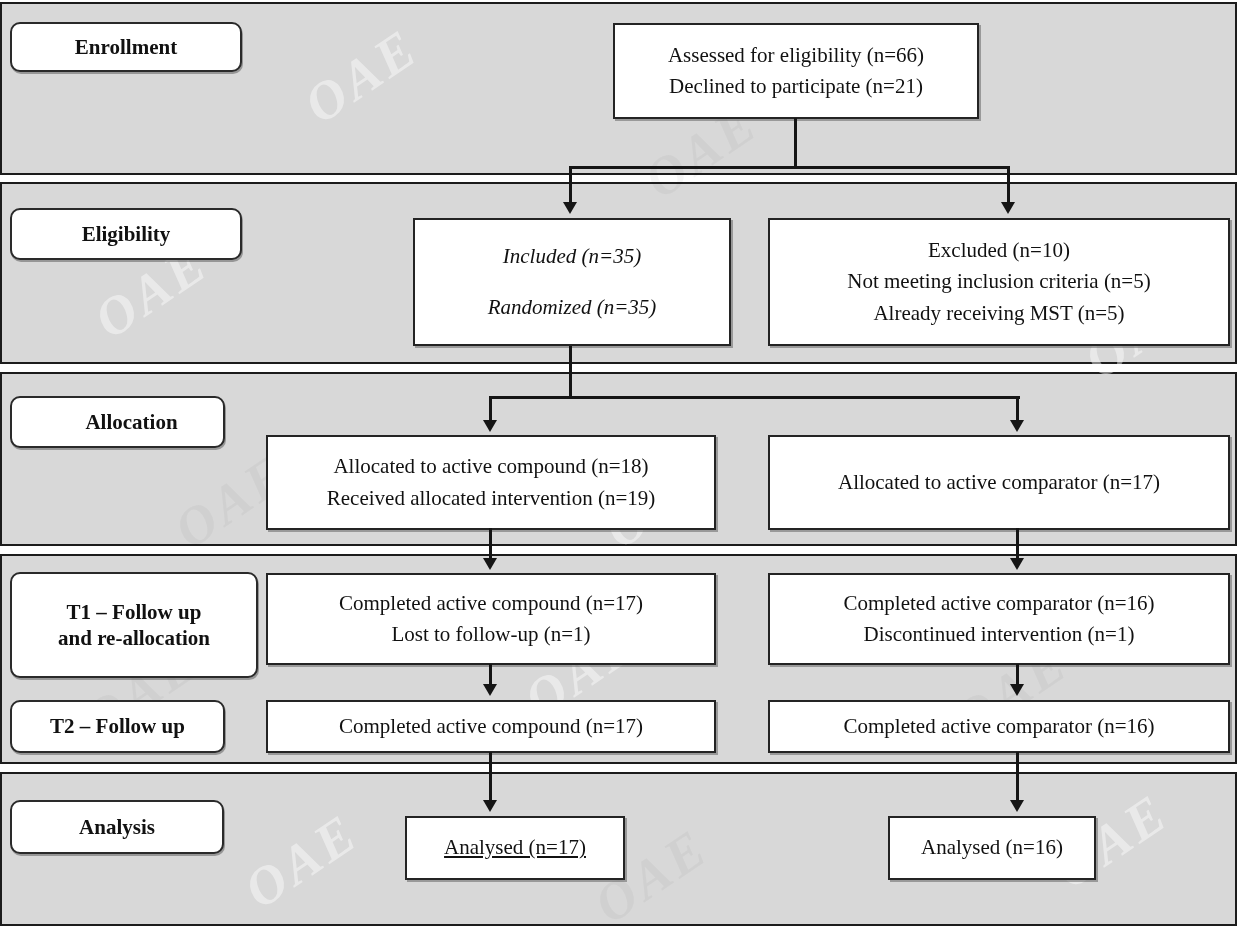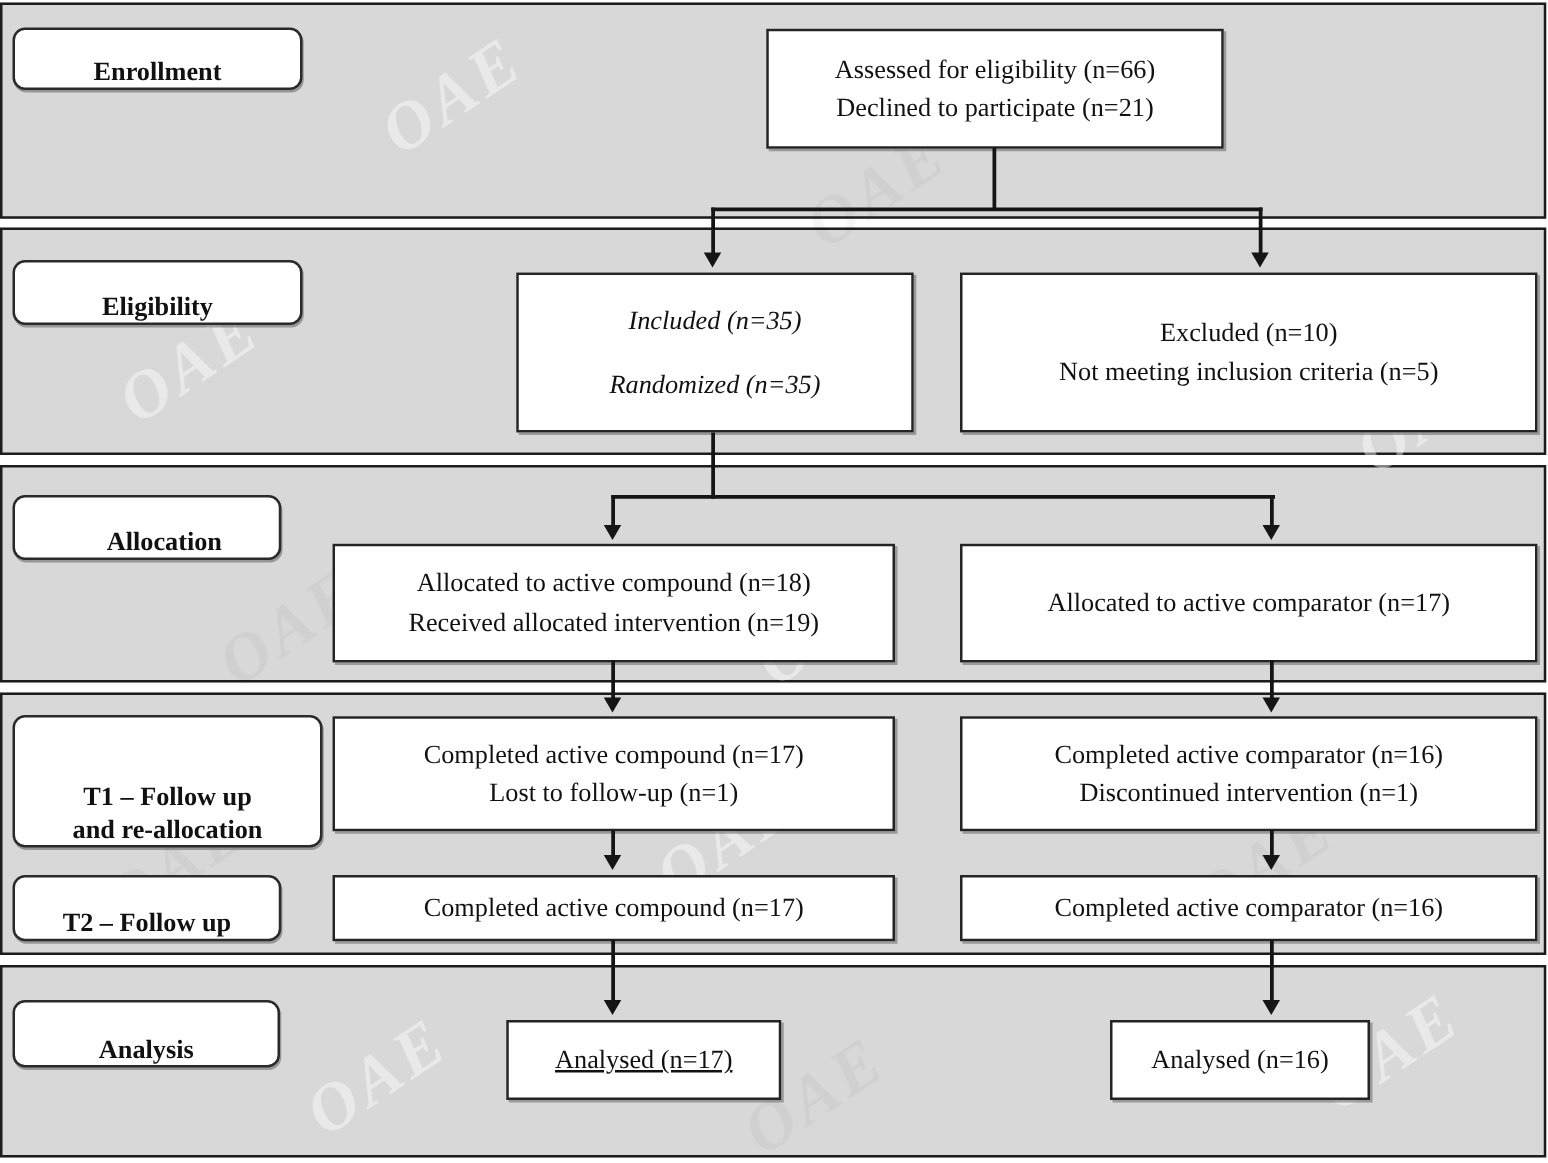--- a/index.html
+++ b/index.html
@@ -27,21 +27,21 @@
     pointer-events:none;user-select:none;
   }
   .wm.dark{color:rgba(0,0,0,0.035);}
   .stage-label{
     position:absolute;z-index:2;
     box-sizing:border-box;
     background:#ffffff;
     border:2px solid #2a2a2a;
     border-radius:10px;
     box-shadow:1px 2px 0 rgba(70,70,70,0.45);
-    display:flex;flex-direction:column;align-items:center;justify-content:flex-end;
+    display:flex;flex-direction:column;align-items:center;justify-content:center;
     font-weight:bold;font-size:21px;line-height:1.25;
     text-align:center;
   }
   .flow-box{
     position:absolute;z-index:2;
     box-sizing:border-box;
     background:#ffffff;
     border:2px solid #242424;
     box-shadow:2px 2px 0 rgba(90,90,90,0.5);
     display:flex;flex-direction:column;align-items:center;justify-content:center;
@@ -112,20 +112,21 @@
   </div>
 
   <div class="flow-box wide-gap" style="left:413px;top:218px;width:318px;height:128px;font-style:italic;">
     <span class="line">Included (n=35)</span>
     <span class="line">Randomized (n=35)</span>
   </div>
 
   <div class="flow-box" style="left:768px;top:218px;width:462px;height:128px;">
     <span class="line">Excluded (n=10)</span>
     <span class="line">Not meeting inclusion criteria (n=5)</span>
+    <span class="line">Already receiving MST (n=5)</span>
   </div>
 
   <div class="flow-box" style="left:266px;top:435px;width:450px;height:95px;">
     <span class="line">Allocated to active compound (n=18)</span>
     <span class="line">Received allocated intervention (n=19)</span>
   </div>
 
   <div class="flow-box" style="left:768px;top:435px;width:462px;height:95px;">
     <span class="line">Allocated to active comparator (n=17)</span>
   </div>

